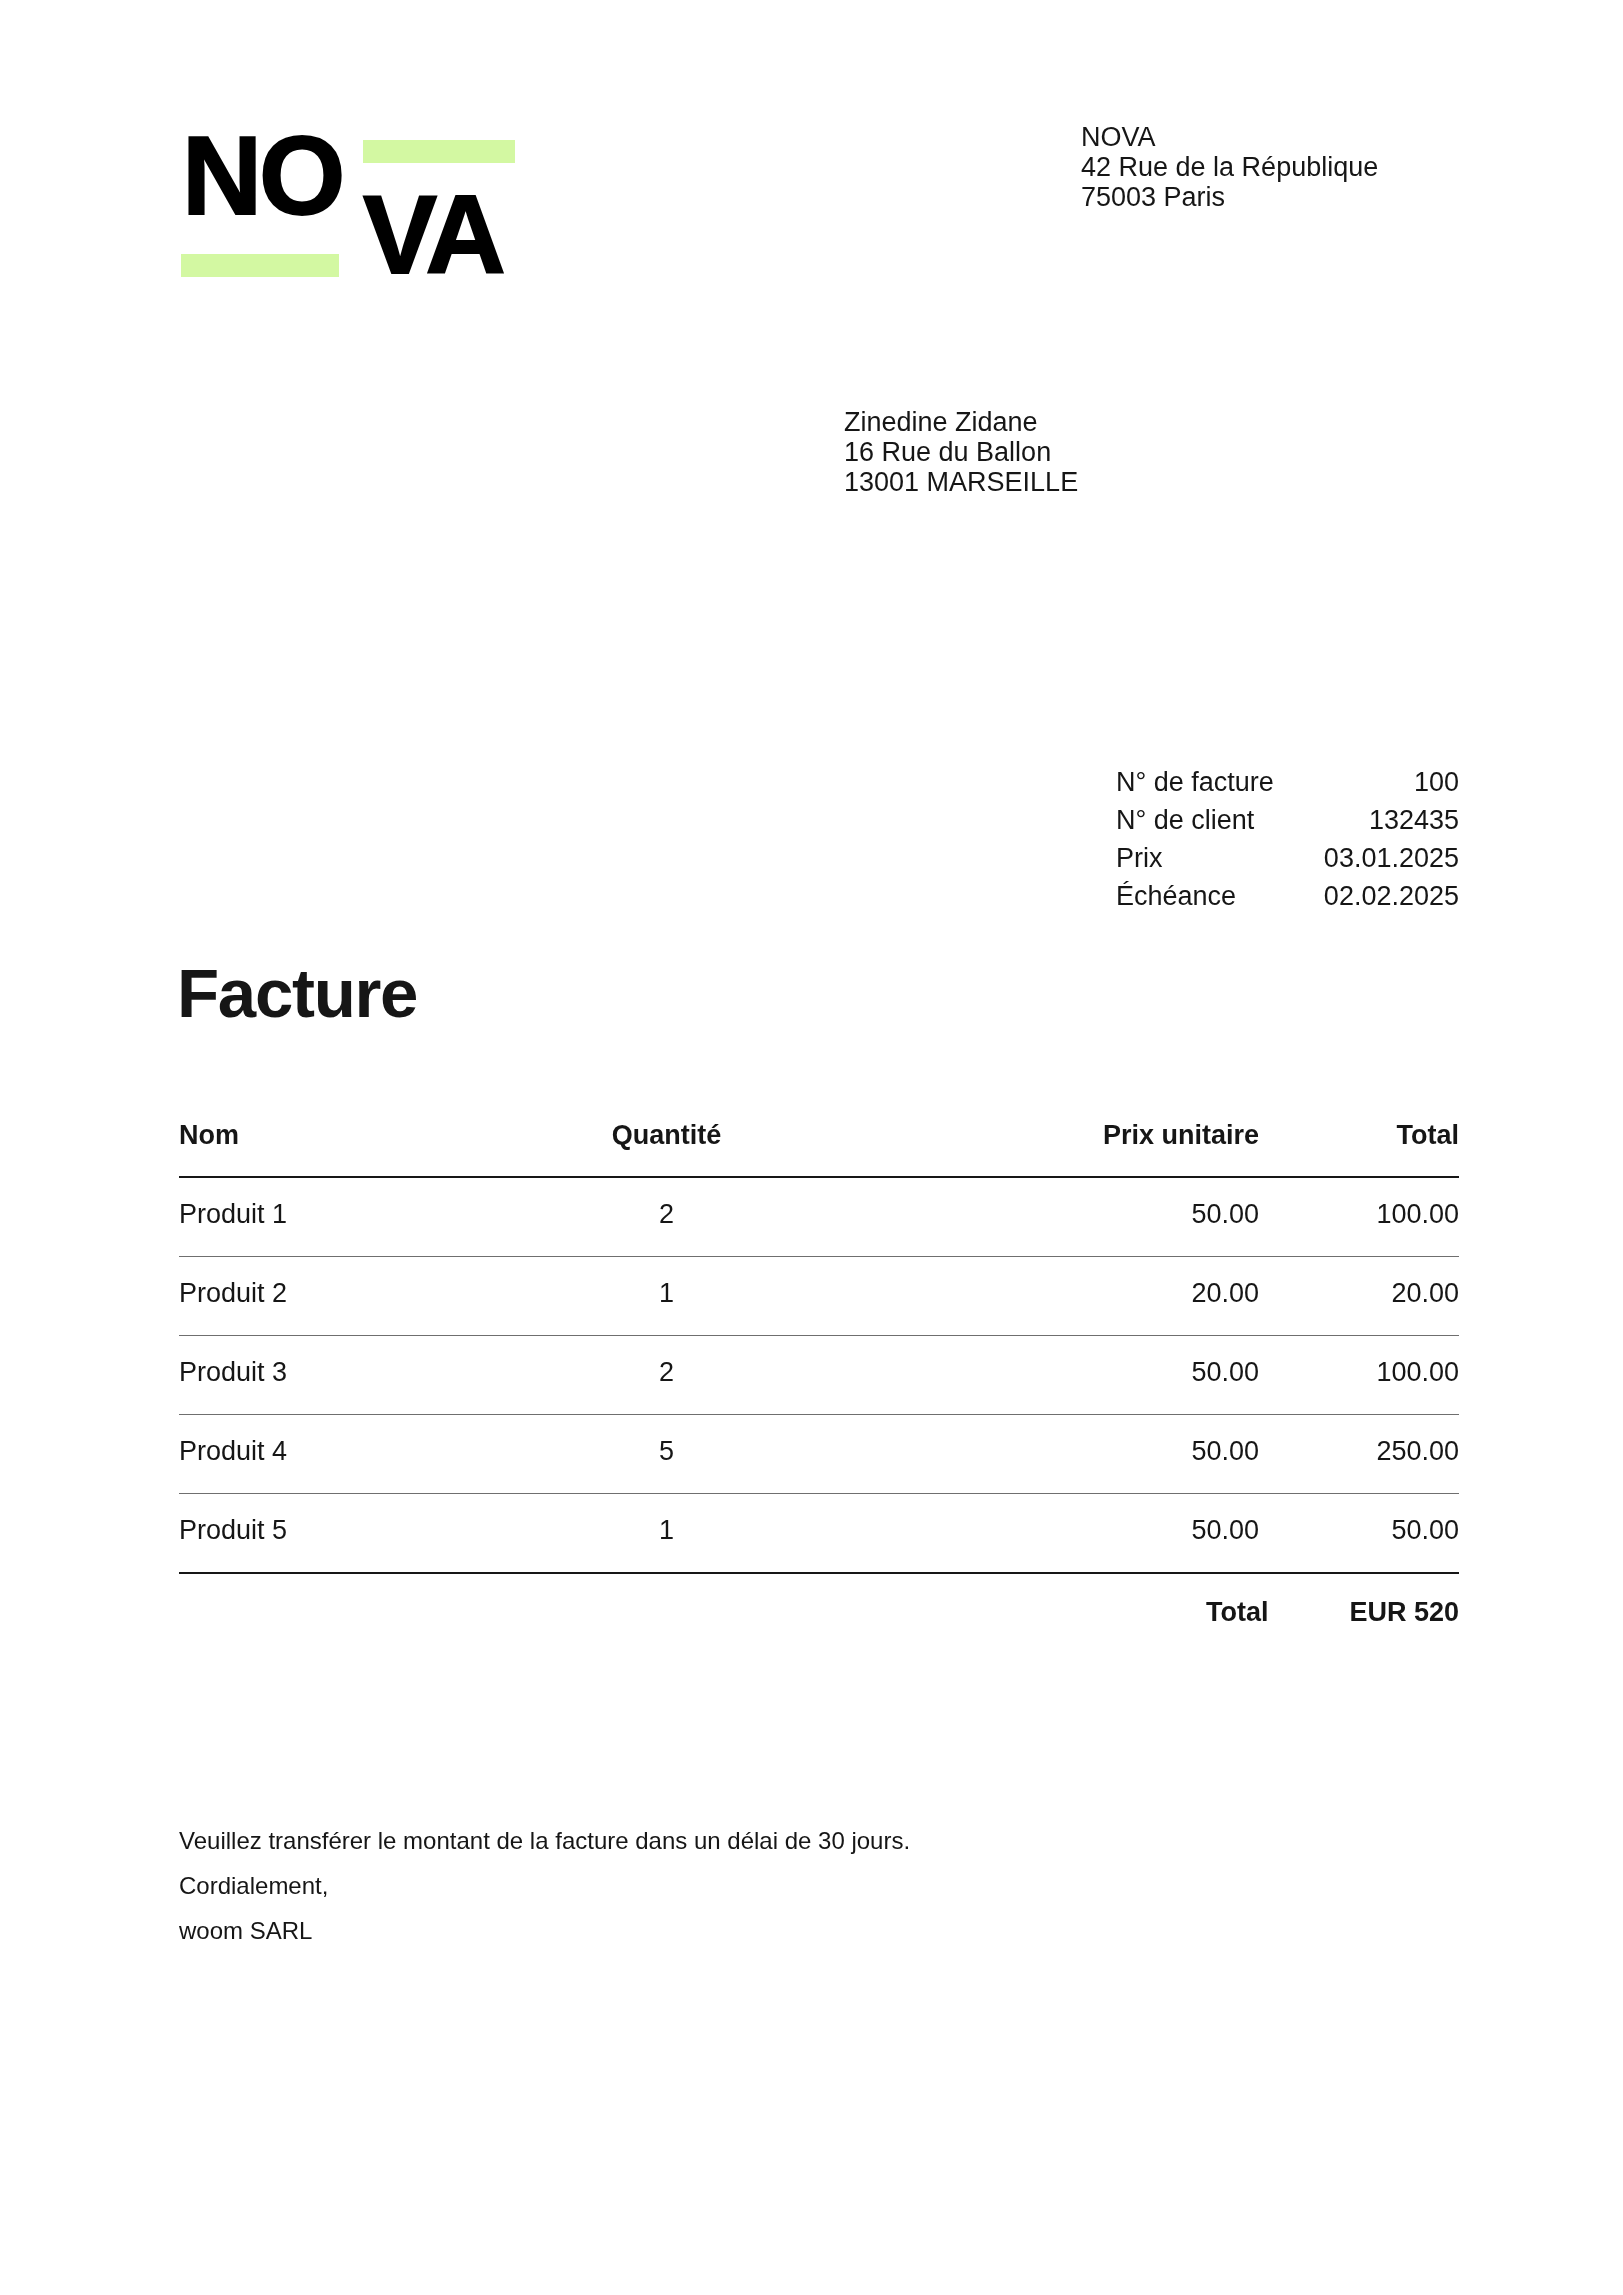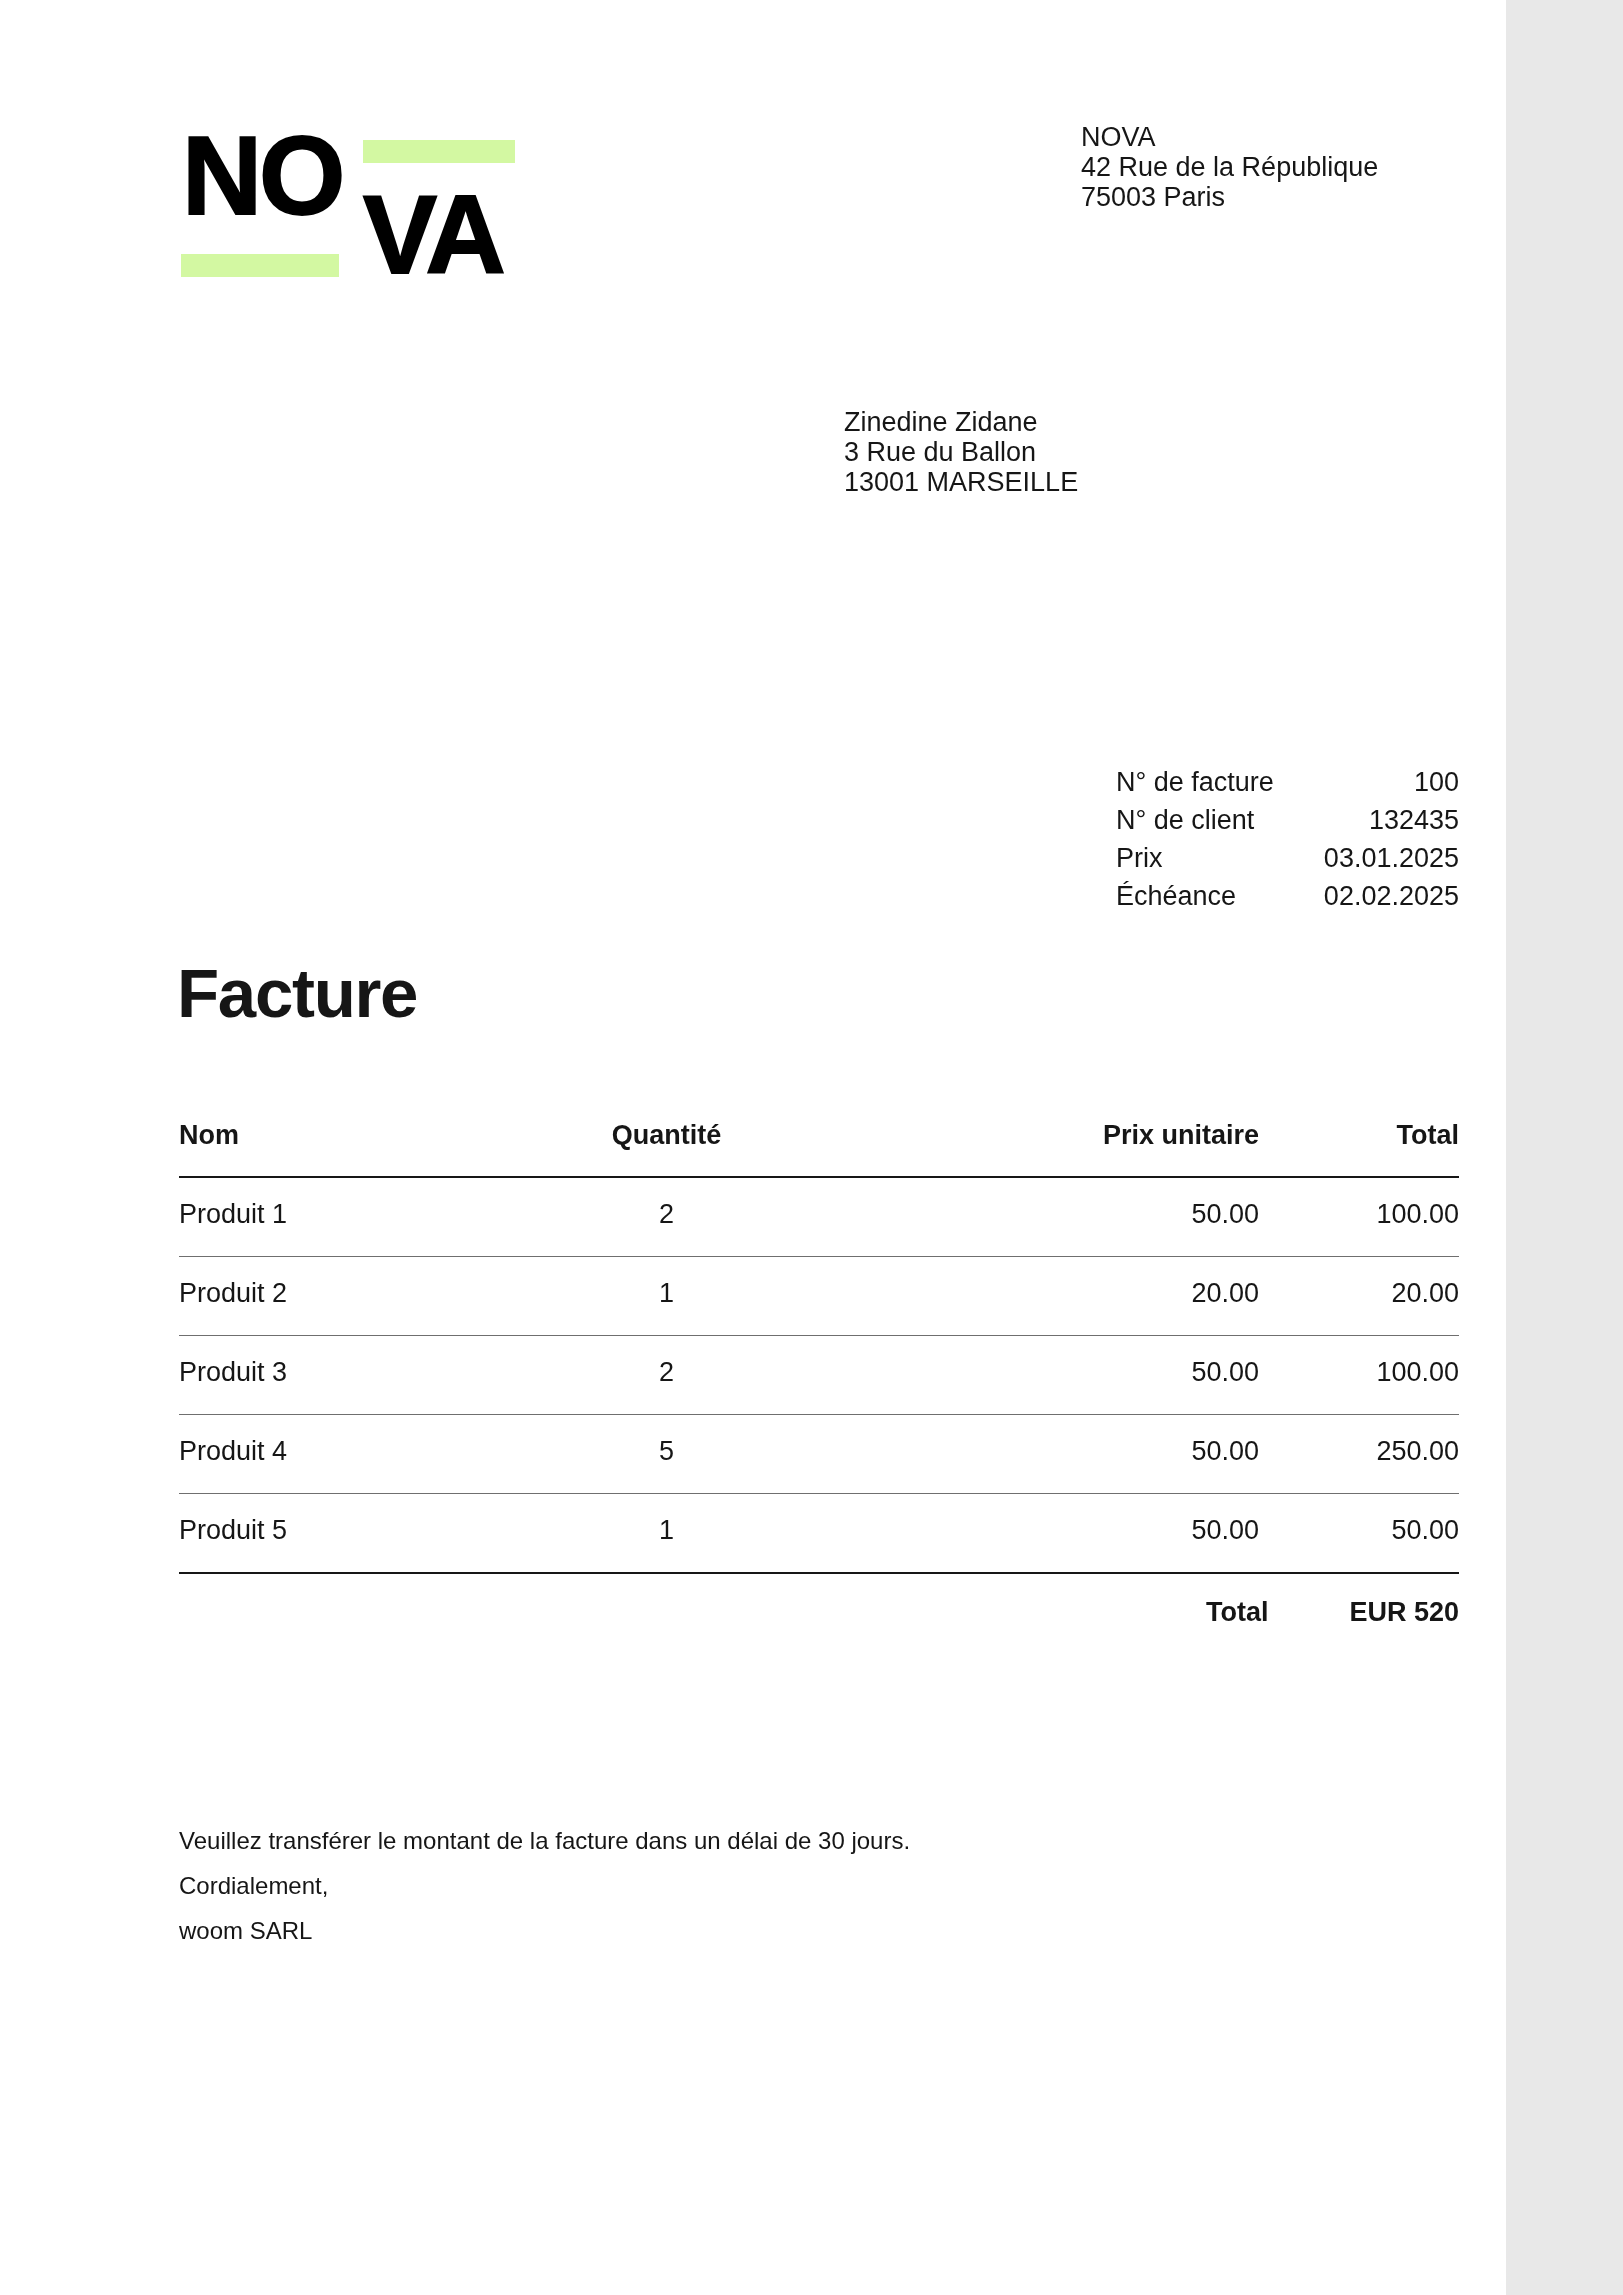--- a/index.html
+++ b/index.html
@@ -1,18 +1,18 @@
 <!DOCTYPE html>
 <html style="font-size:10px"><head>
 <meta charset="utf-8">
 <style>
   html,body{margin:0;padding:0;background:#e8e8e8;}
   .page{
     position:relative;
-    width:1506px;height:2295px;
+    width:1623px;height:2295px;
     background:#ffffff;
     font-family:"Liberation Sans",sans-serif;
     color:#161616;
     overflow:hidden;
   }
   
   .logo{position:absolute;left:182px;top:121px;width:354px;height:170px;}
   .logo-word{
     position:absolute;
     font-size:111px;line-height:111px;font-weight:bold;
@@ -69,21 +69,21 @@
   </div>
 
   <div class="addr company-address">
     <div>NOVA</div>
     <div>42 Rue de la République</div>
     <div>75003 Paris</div>
   </div>
 
   <div class="addr recipient-address">
     <div>Zinedine Zidane</div>
-    <div>3 Rue du Ballon</div>
+    <div>16 Rue du Ballon</div>
     <div>13001 MARSEILLE</div>
   </div>
 
   <div class="meta">
 
       <div class="meta-row">
         <span>N° de facture</span>
         <span>100</span>
       </div>
 

